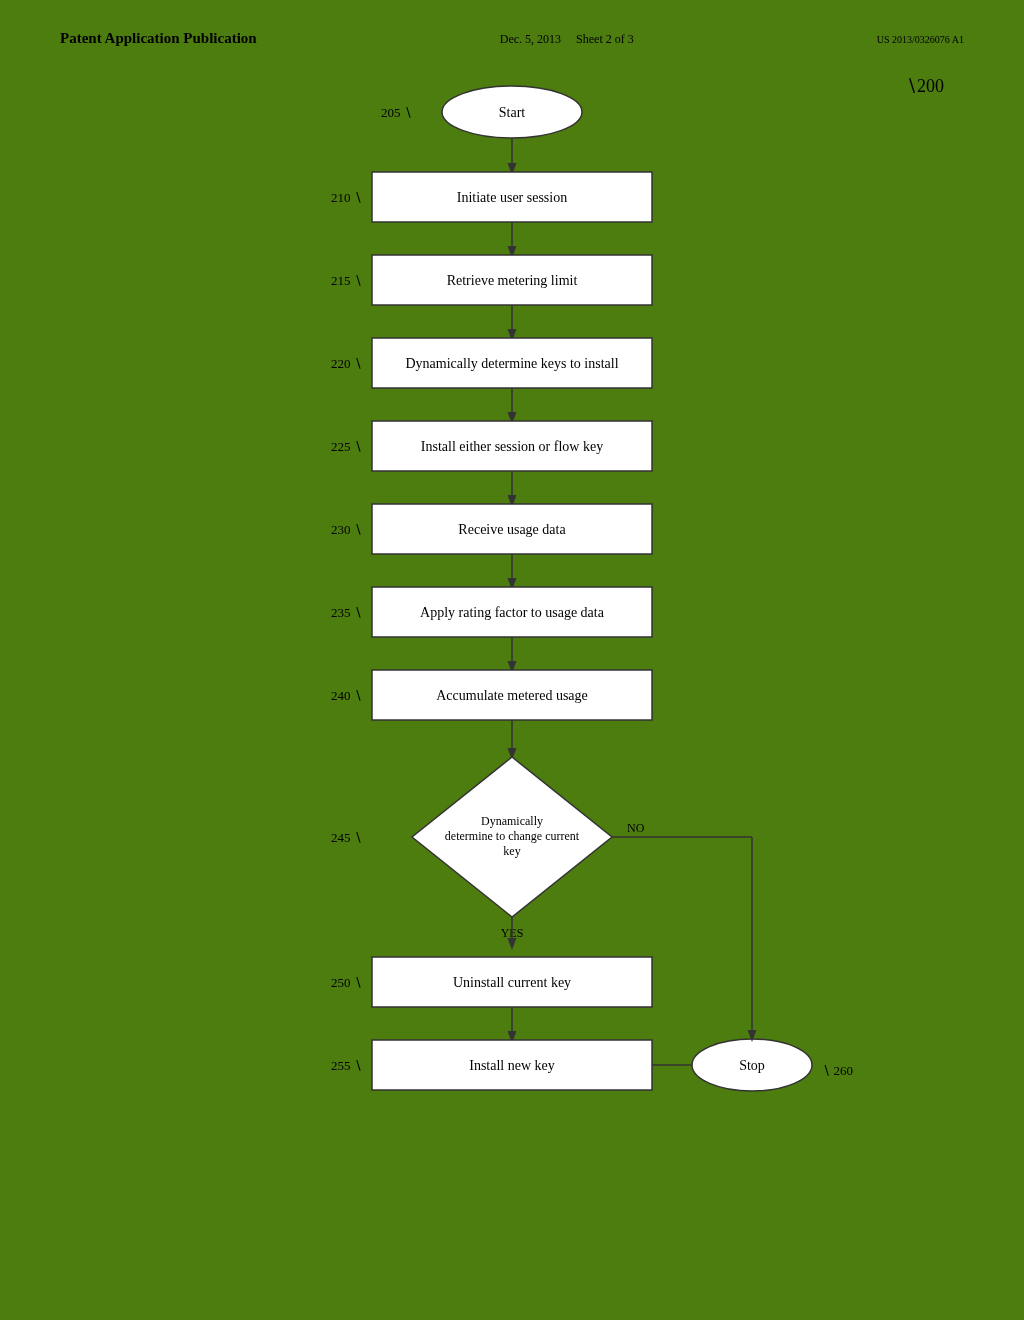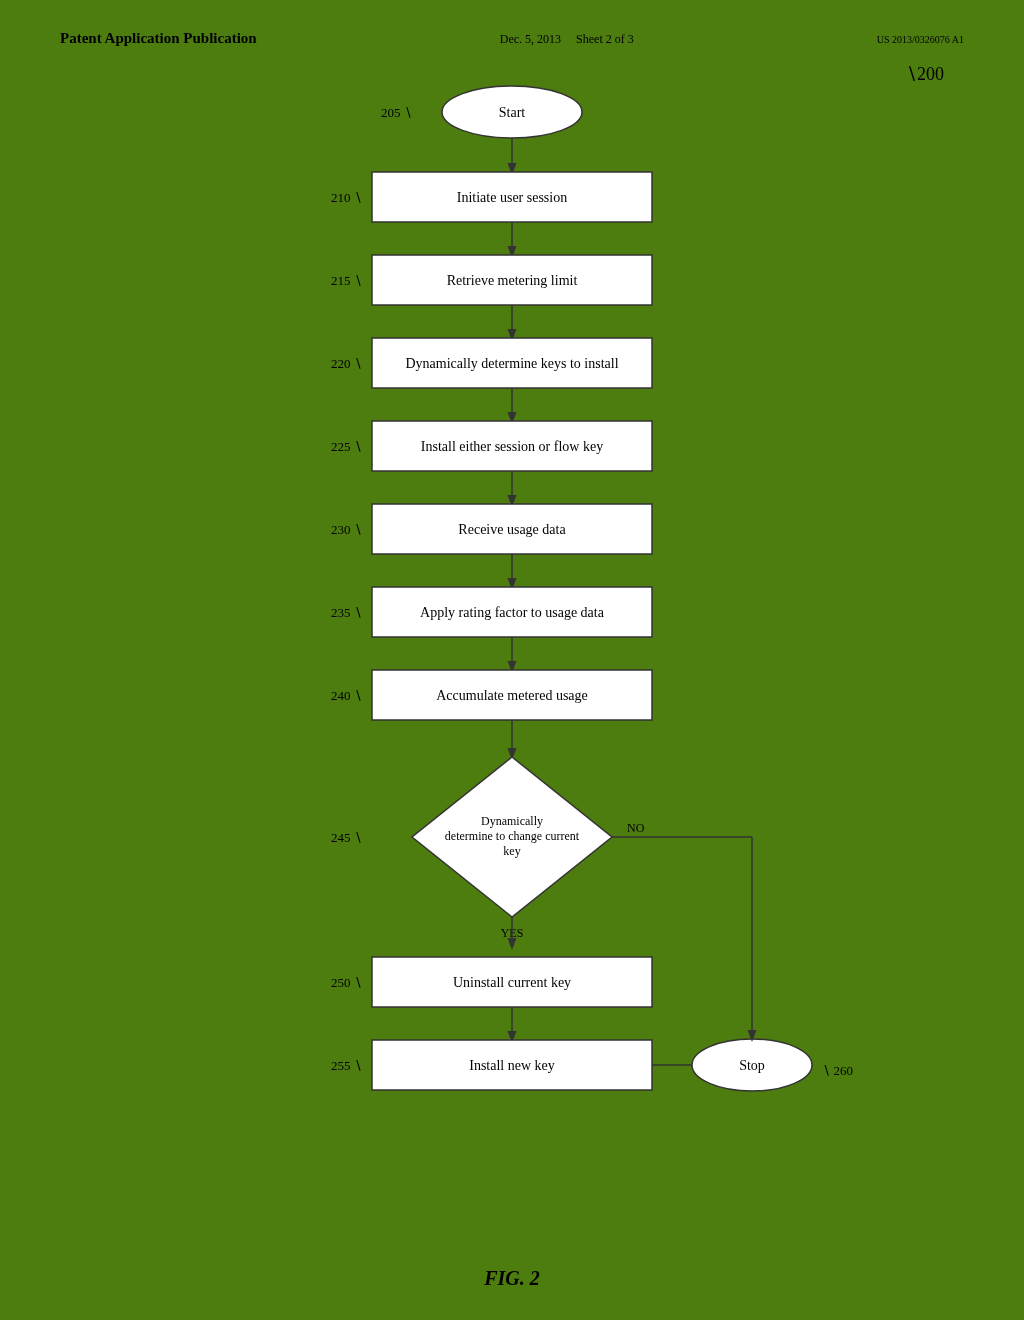--- a/index.html
+++ b/index.html
@@ -65,21 +65,21 @@
     <div class="header-left">Patent Application Publication</div>
     <div class="header-center">
       <span>Dec. 5, 2013</span>
       &nbsp;&nbsp;&nbsp;
       <span>Sheet 2 of 3</span>
     </div>
     <div class="header-right">US 2013/0326076 A1</div>
   </div>
 
   <div style="position: relative;">
-    <div style="position: absolute; right: 20px; top: 6px; font-size: 18px;">
+    <div style="position: absolute; right: 20px; top: 18px; font-size: 18px;">
       ∖<span>200</span>
     </div>
   </div>
 
   <div class="svg-container">
     <svg width="700" height="1180" viewBox="0 0 700 1180" xmlns="http://www.w3.org/2000/svg">
 
       <style>
         text { font-family: 'Times New Roman', Times, serif; font-size: 14px; }
         .label { font-size: 13px; }
@@ -167,15 +167,14 @@
 
       <defs>
         <marker id="arrow" markerWidth="8" markerHeight="8" refX="6" refY="3" orient="auto">
           <path d="M0,0 L0,6 L8,3 z" fill="#333"></path>
         </marker>
       </defs>
 
     </svg>
   </div>
 
-  <div class="fig-caption">FIG.  2</div>
 
 </div>
 
 </body></html>

